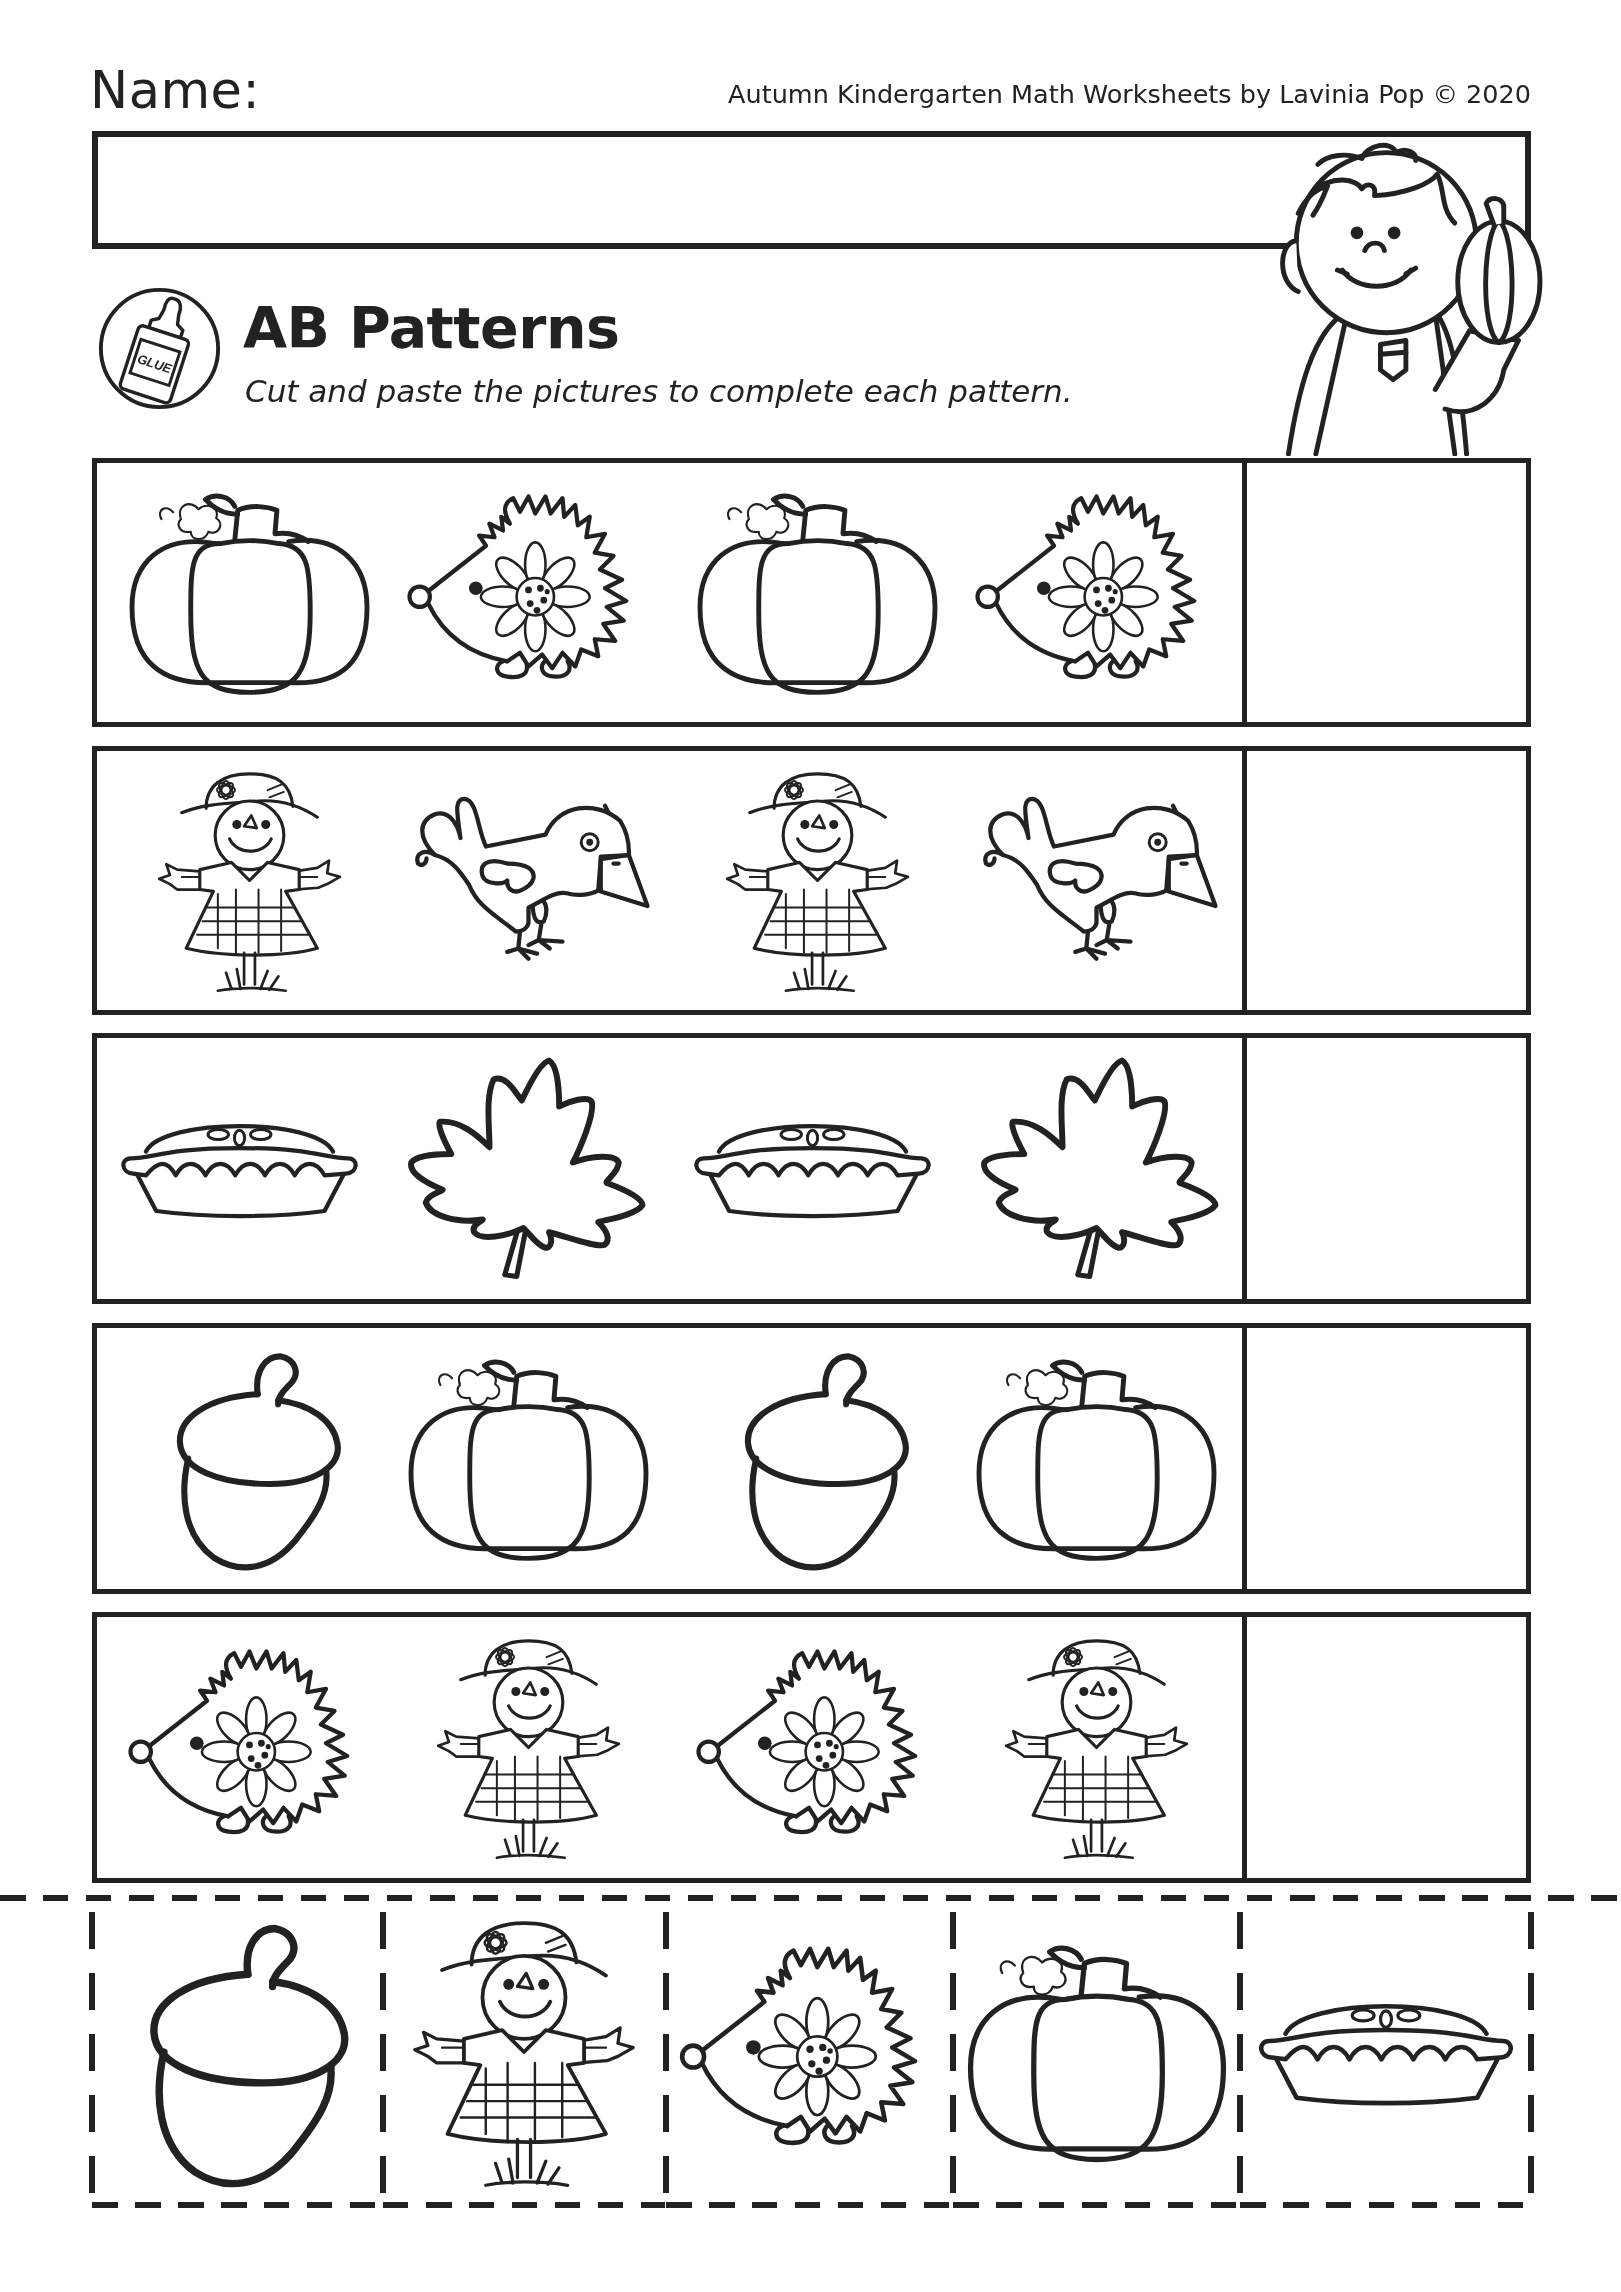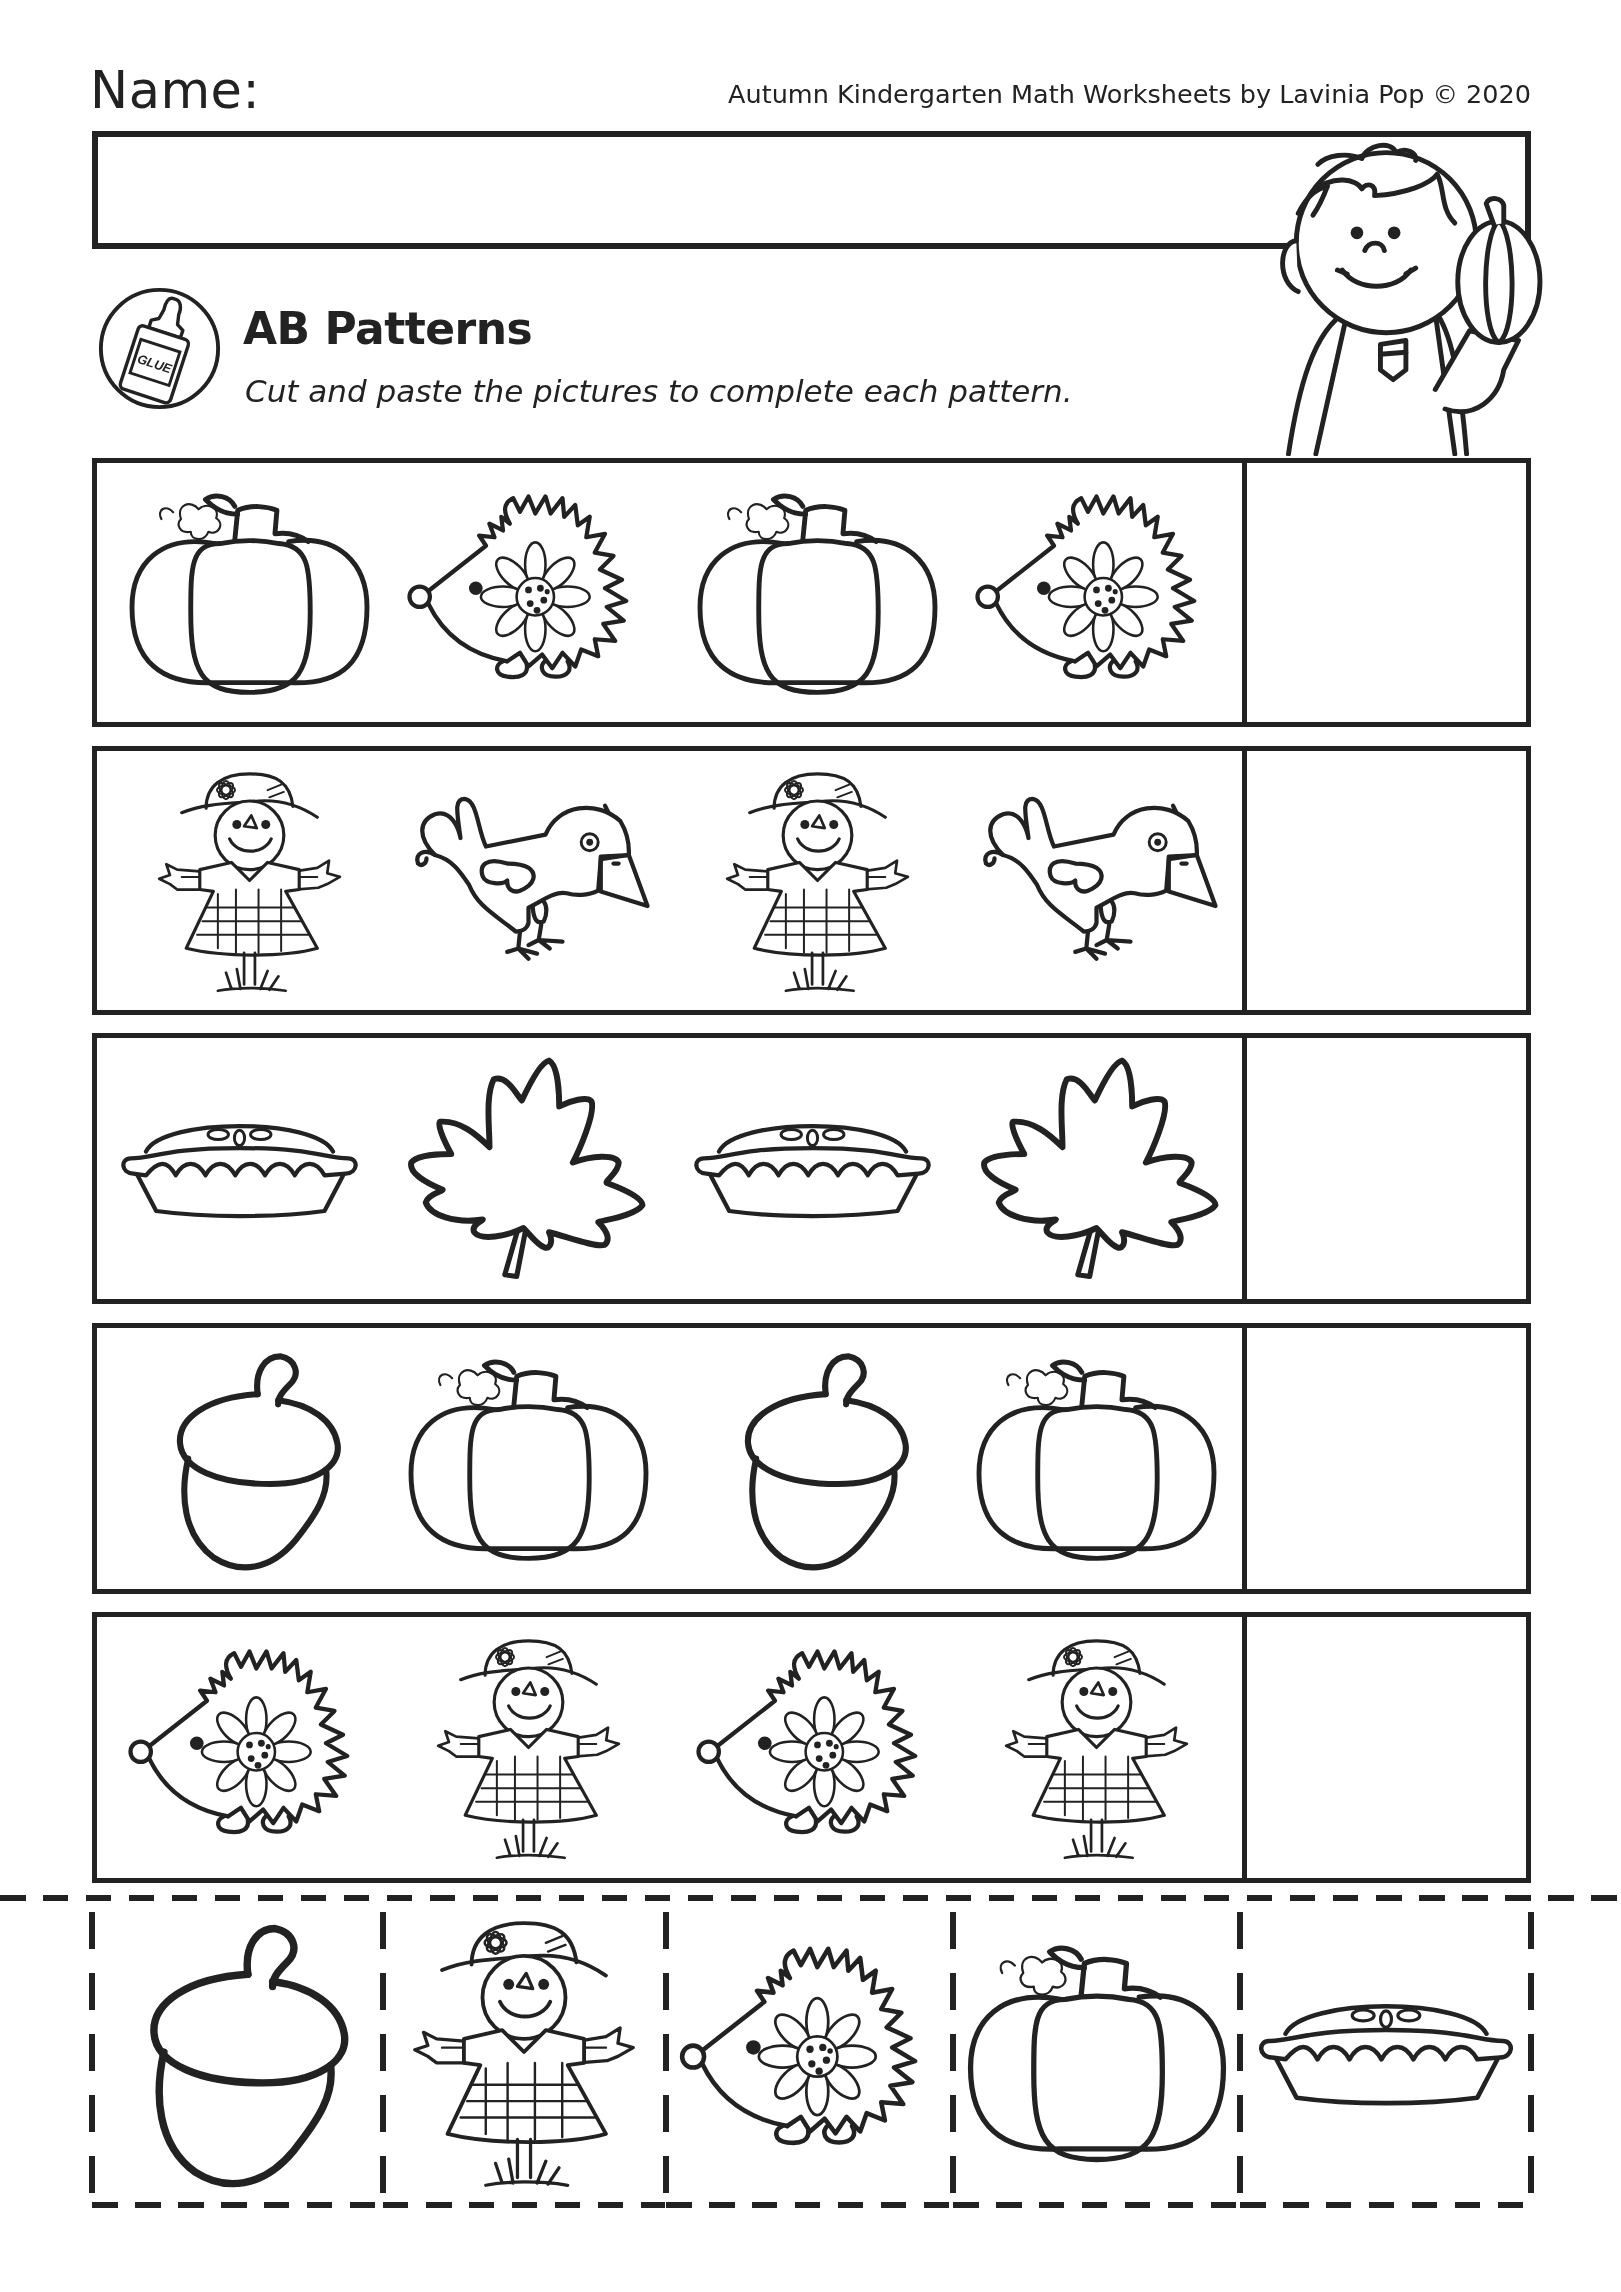--- a/index.html
+++ b/index.html
@@ -6,21 +6,21 @@
   body { width: 1621px; height: 2293px; position: relative; overflow: hidden;
          font-family: "DejaVu Sans", "Liberation Sans", sans-serif; color: #222; }
   .abs { position: absolute; }
   #name-label { left: 90px; top: 61px; font-size: 51px; line-height: 59px; font-weight: normal; letter-spacing: 0.5px; }
   #credit { right: 90px; top: 80px; font-size: 25.5px; line-height: 29px; }
   #name-box { left: 92px; top: 131px; width: 1439px; height: 118px; box-sizing: border-box;
               border: 6.9px solid #222; background: transparent; }
   #name-box input { width: 100%; height: 100%; border: 0; outline: none; background: transparent;
                     font-size: 47px; padding: 0 19.6px; box-sizing: border-box; font-family: "Liberation Sans", sans-serif; }
   #glue { left: 96px; top: 285px; width: 127px; height: 127px; }
-  #title { left: 243px; top: 296px; font-size: 44px; font-weight: bold; line-height: 65px; letter-spacing: -0.5px; }
+  #title { left: 243px; top: 296px; font-size: 57px; font-weight: bold; line-height: 65px; letter-spacing: -0.5px; }
   #subtitle { left: 245px; top: 372px; font-size: 31px; line-height: 39px; font-style: italic; }
   #boy { left: 1259px; top: 135px; width: 284px; height: 321px; }
 
   .row { position: absolute; left: 92px; width: 1439px; box-sizing: border-box;
          border: 5.9px solid #222; background: #fff; }
   .row .answer { position: absolute; top: 0; bottom: 0; left: 1145px; width: 288px;
                  border-left: 5.9px solid #222; box-sizing: border-box; }
   .row .item { position: absolute; top: 0; bottom: 0; width: 265px; display: flex;
                align-items: center; justify-content: center; }
   .row .item svg { width: 255px; height: 235px; }

